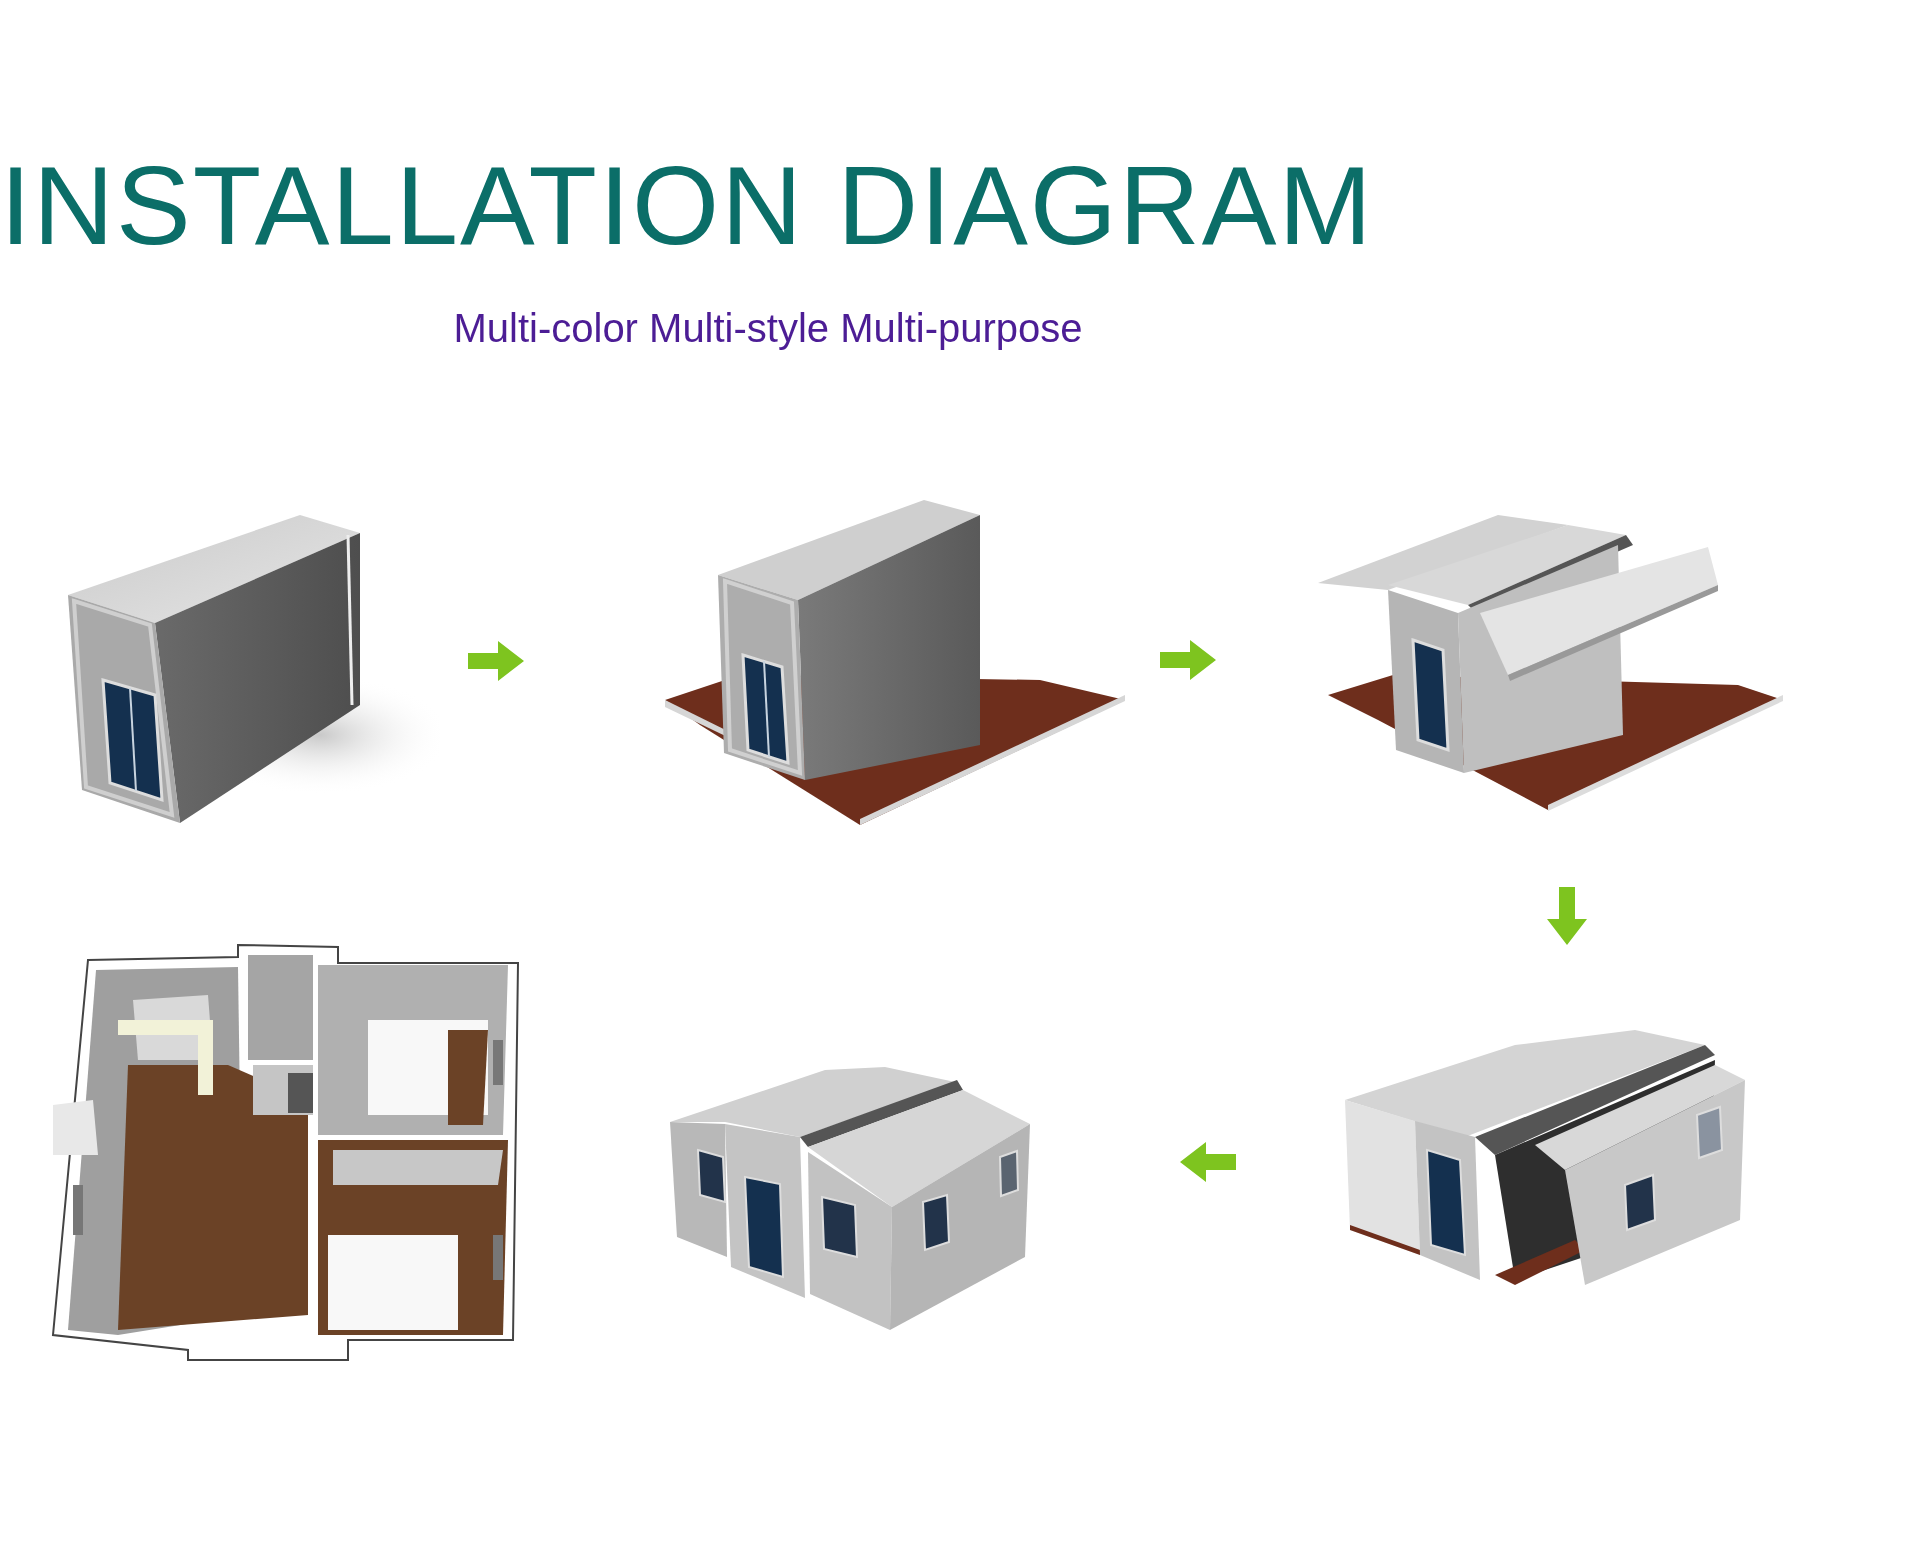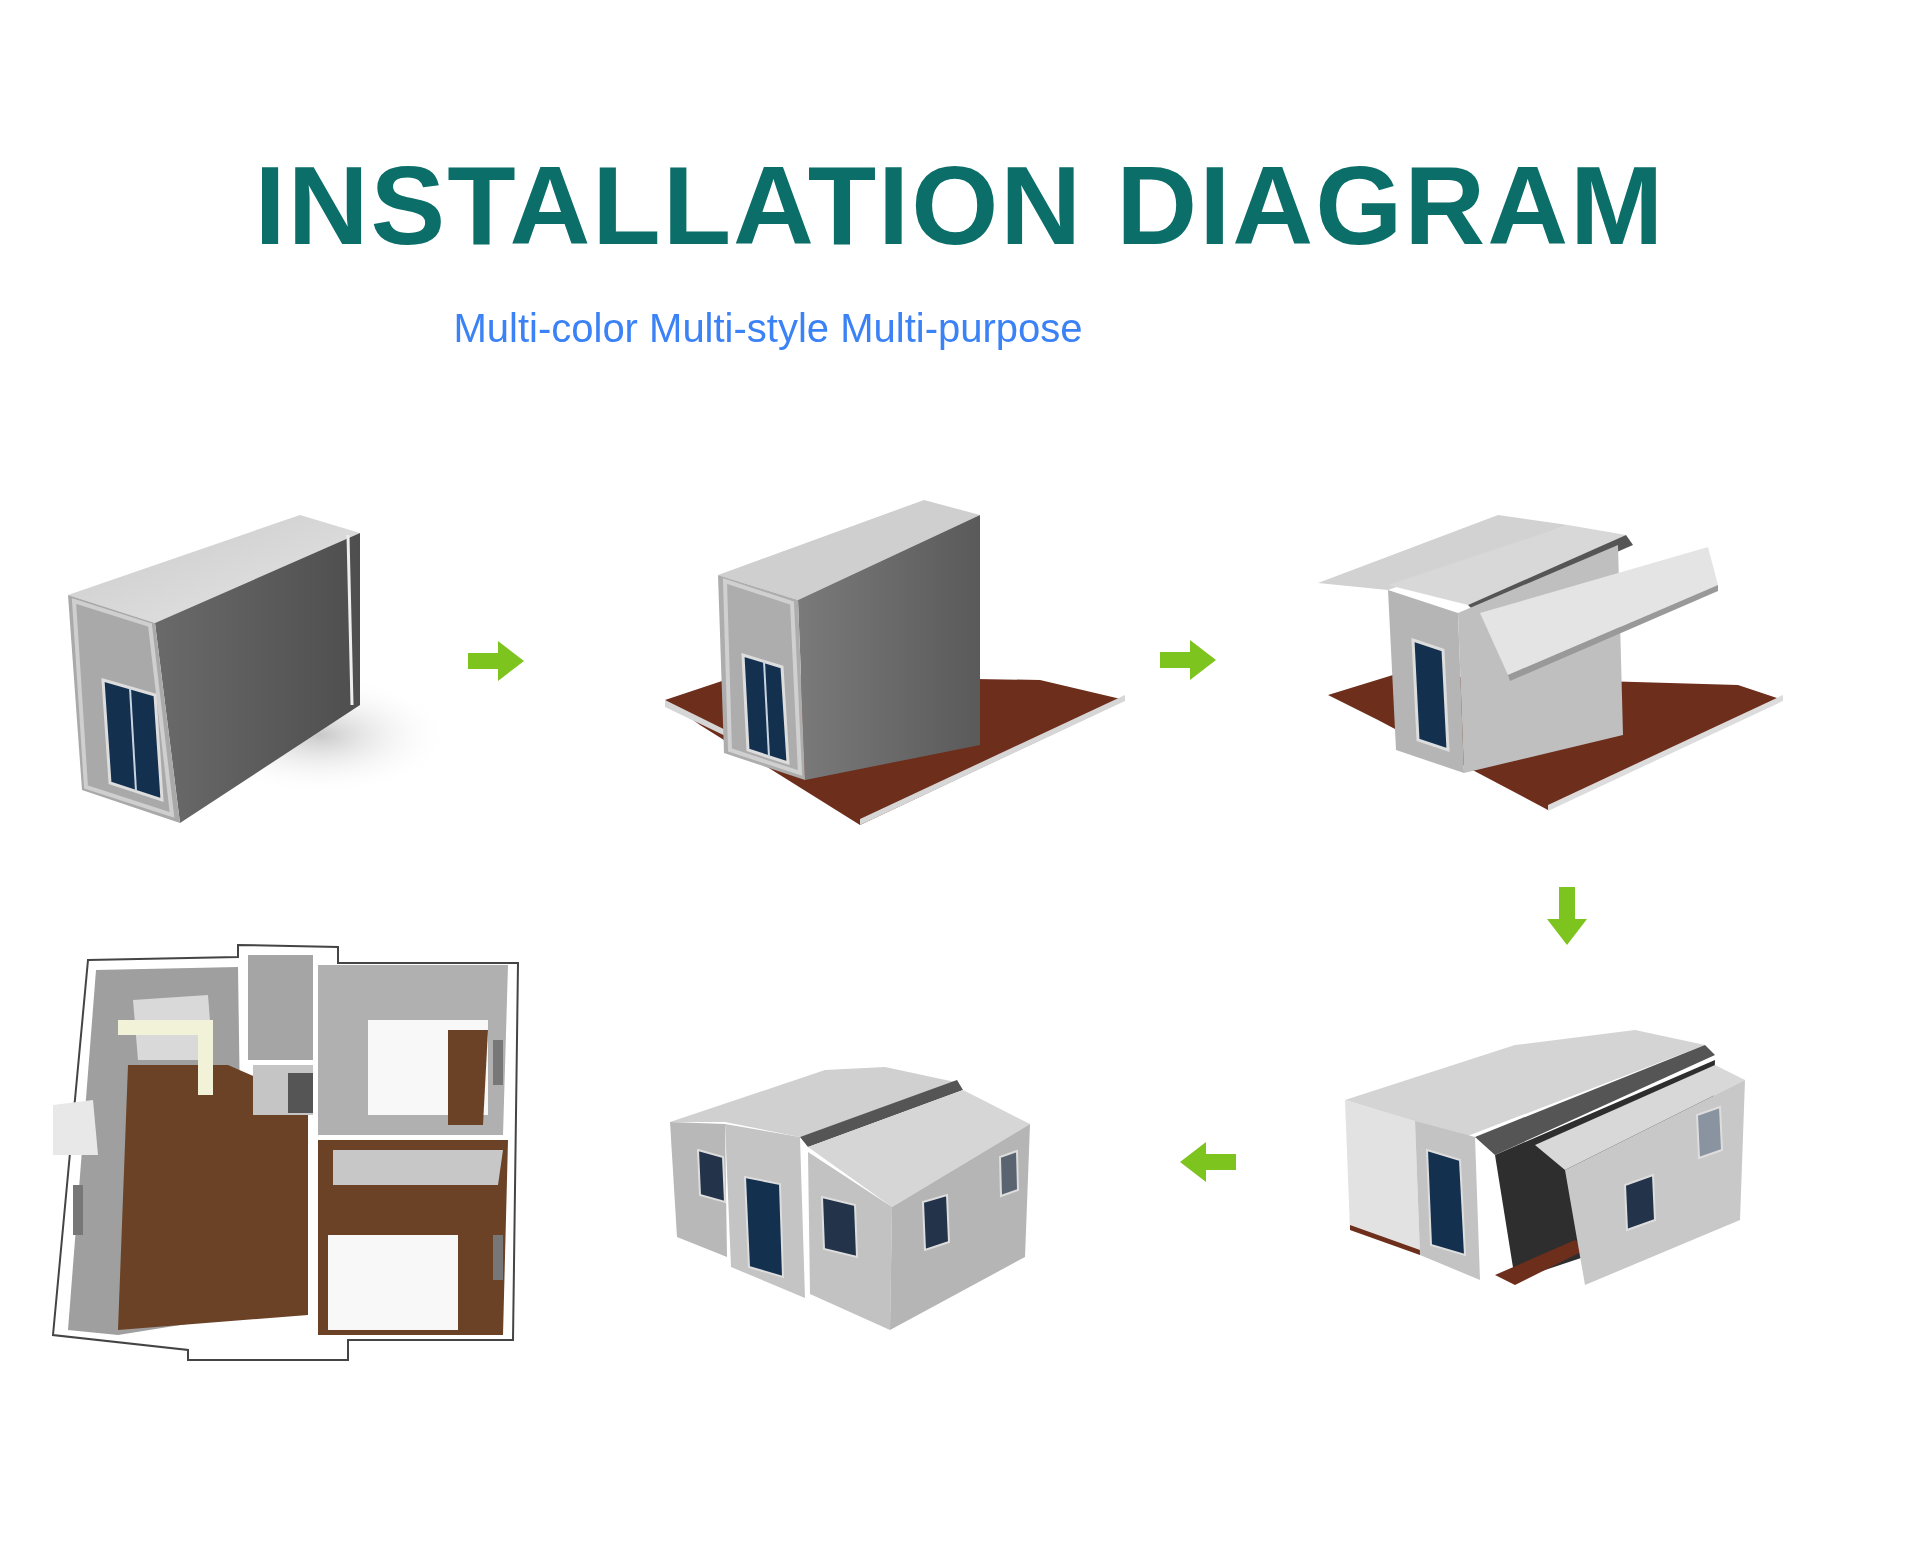--- a/index.html
+++ b/index.html
@@ -1,18 +1,18 @@
 <!DOCTYPE html>
 <html><head>
 <meta charset="utf-8">
 <style>
   html, body { margin:0; padding:0; background:#ffffff; }
   body { width:1920px; height:1560px; position:relative; overflow:hidden; font-family:"Liberation Sans", sans-serif; }
-  .title { position:absolute; left:0; width:1920px; top:150px; text-align:center; font-weight:bold; font-size:112px; letter-spacing:2px; line-height:1; }
-  .subtitle { position:absolute; left:0; width:1536px; top:308px; text-align:center; font-size:40px; color:#3b82f6; line-height:1; }
+  .title { position:absolute; left:0; width:1920px; top:150px; font-weight:normal; font-size:112px; letter-spacing:2px; line-height:1; }
+  .subtitle { position:absolute; left:0; width:1536px; top:308px; text-align:center; font-size:40px; color:#4c1d95; line-height:1; }
   .step { position:absolute; }
   .arrow { position:absolute; }
   svg { display:block; }
 </style>
 </head>
 <body>
 
 <div class="title" style="color:#0b6e68;">INSTALLATION DIAGRAM</div>
 <div class="subtitle">Multi-color Multi-style Multi-purpose</div>
 

